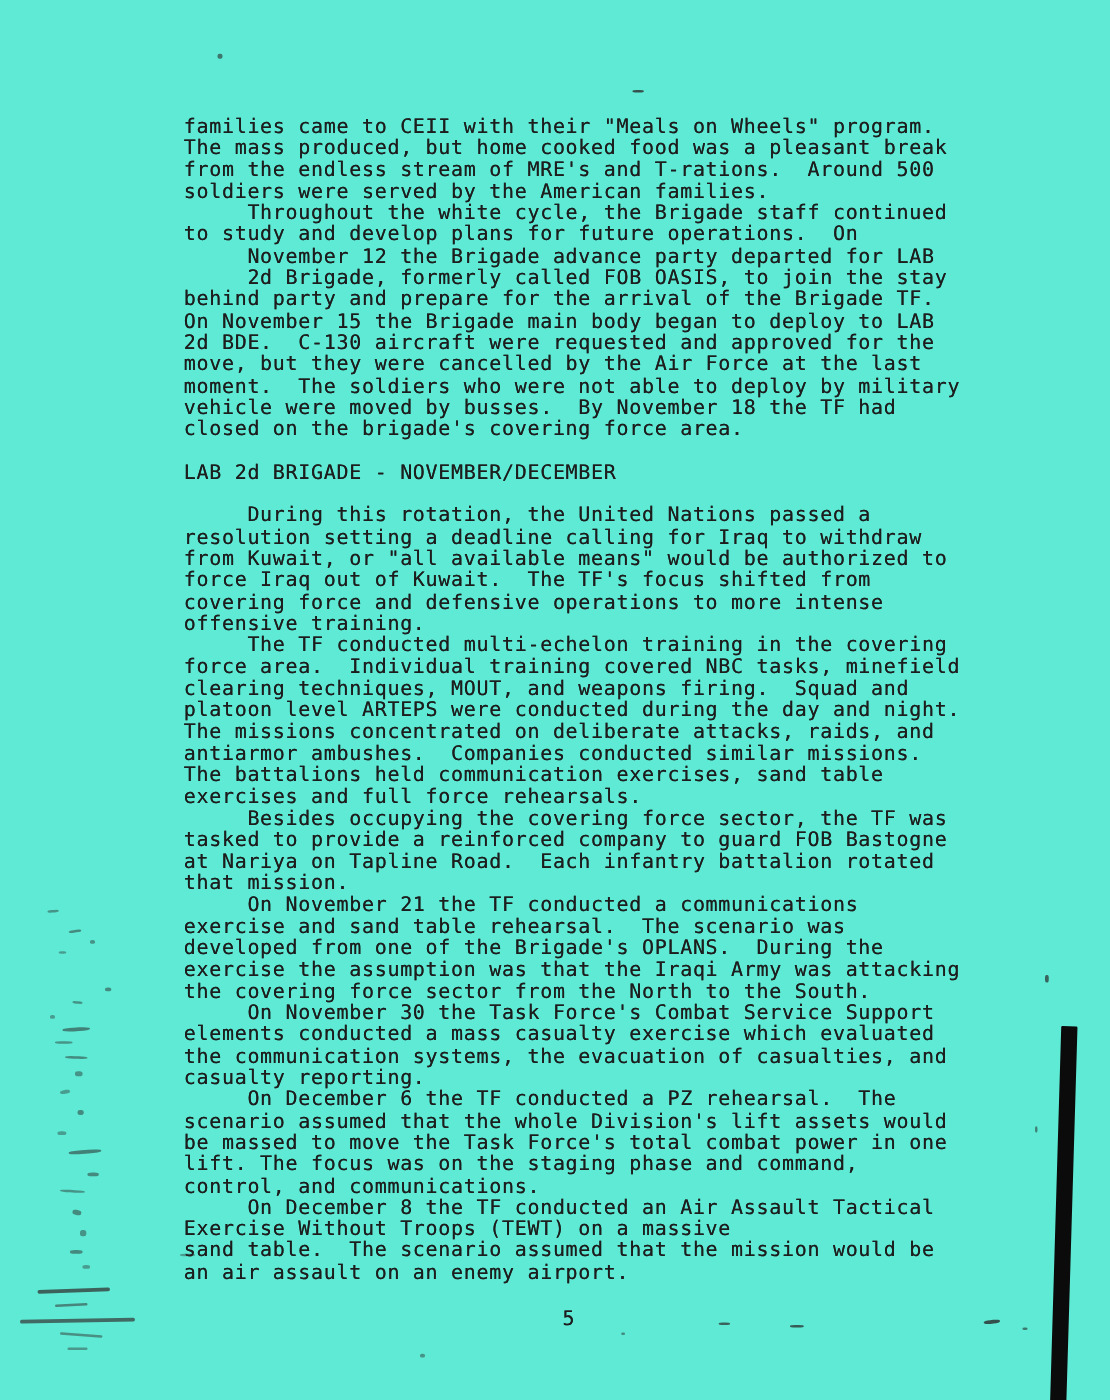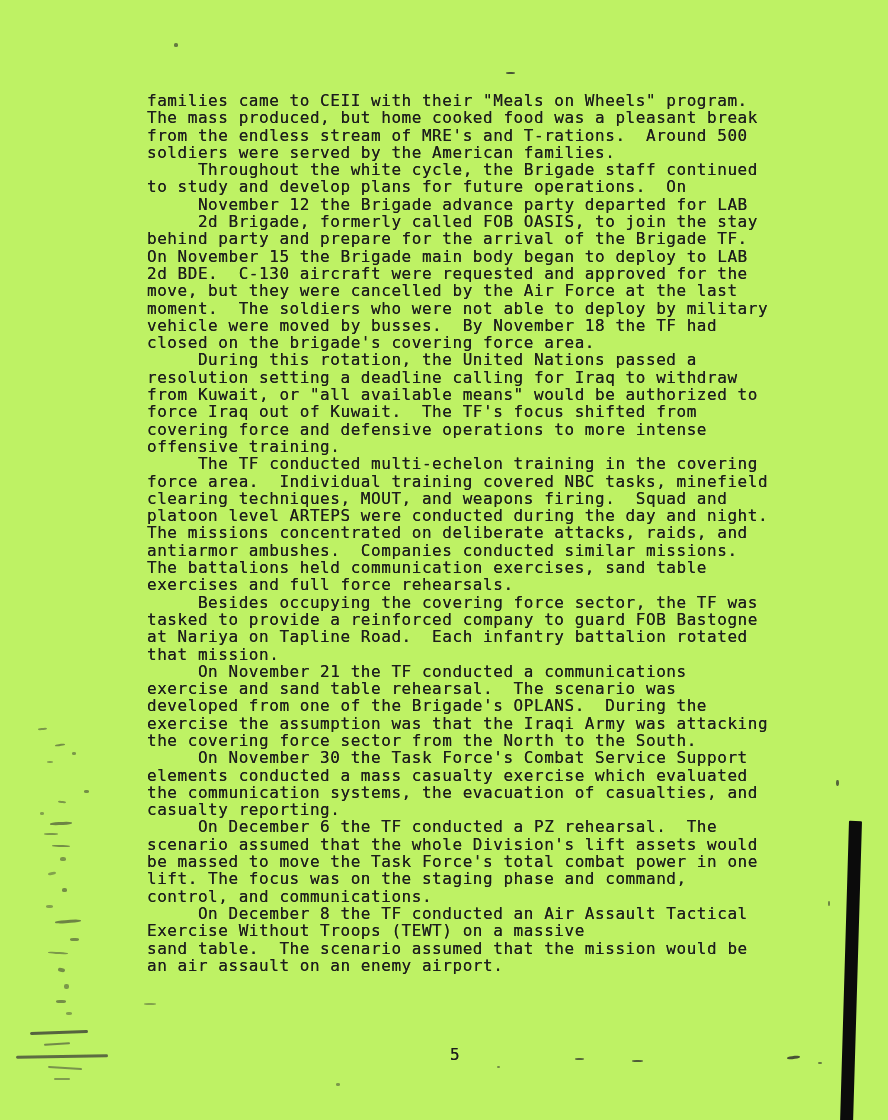--- a/index.html
+++ b/index.html
@@ -1,20 +1,20 @@
 <!DOCTYPE html>
 <html><head>
 <meta charset="utf-8">
 <style>
   html, body { margin: 0; padding: 0; background: #e8e8e8; }
   #page {
     position: relative;
     width: 888px;
     height: 1120px;
-    background: #bef264;
+    background: #5eead4;
     overflow: hidden;
     font-family: "DejaVu Sans Mono", "Liberation Mono", monospace;
     color: #1d1d1d;
   }
   #text-column {
     position: absolute;
     left: 147px;
     top: 92px;
     width: 660px;
   }
@@ -112,20 +112,21 @@
      November 12 the Brigade advance party departed for LAB
      2d Brigade, formerly called FOB OASIS, to join the stay
 behind party and prepare for the arrival of the Brigade TF.
 On November 15 the Brigade main body began to deploy to LAB
 2d BDE.  C-130 aircraft were requested and approved for the
 move, but they were cancelled by the Air Force at the last
 moment.  The soldiers who were not able to deploy by military
 vehicle were moved by busses.  By November 18 the TF had
 closed on the brigade's covering force area.</pre>
 
+    <div class="doc-heading">LAB 2d BRIGADE - NOVEMBER/DECEMBER</div>
 
     <pre class="doc-text">     During this rotation, the United Nations passed a
 resolution setting a deadline calling for Iraq to withdraw
 from Kuwait, or "all available means" would be authorized to
 force Iraq out of Kuwait.  The TF's focus shifted from
 covering force and defensive operations to more intense
 offensive training.
      The TF conducted multi-echelon training in the covering
 force area.  Individual training covered NBC tasks, minefield
 clearing techniques, MOUT, and weapons firing.  Squad and

